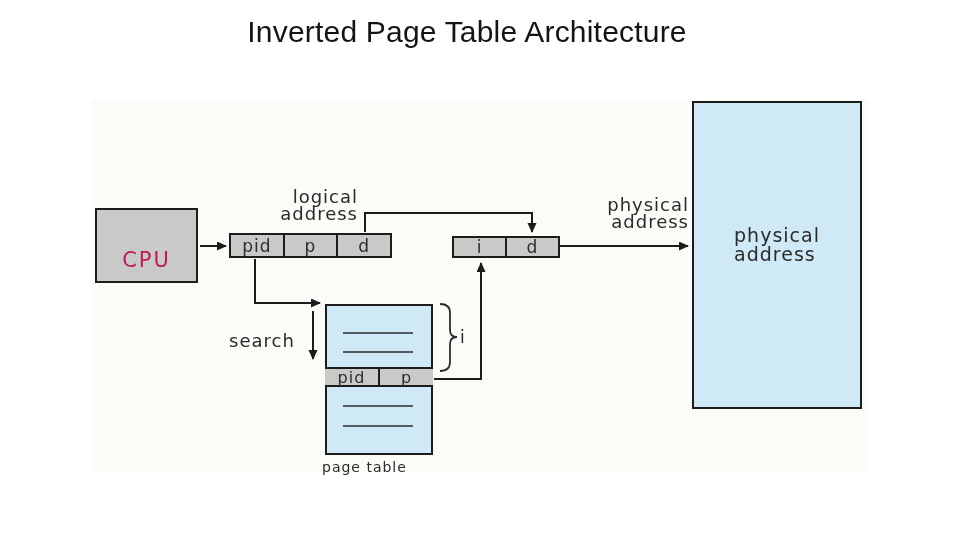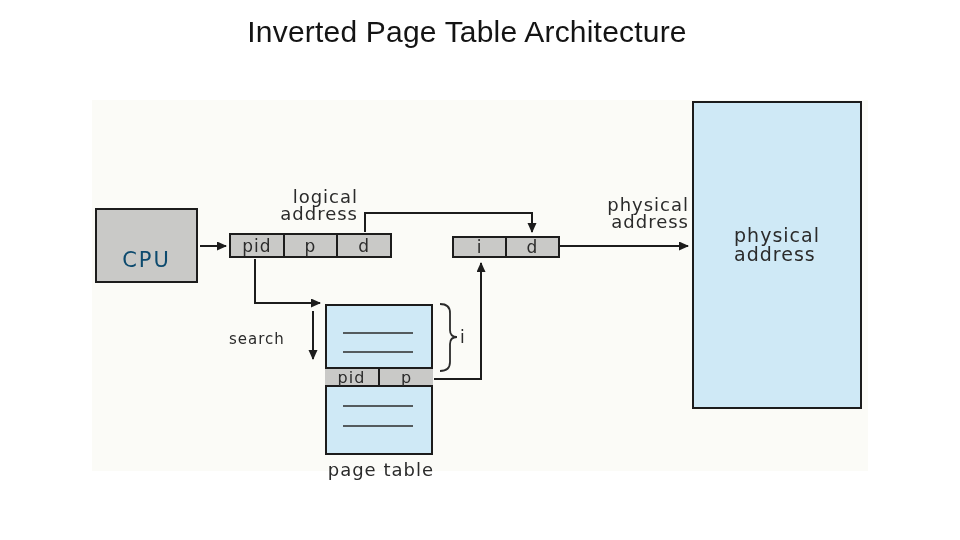--- a/index.html
+++ b/index.html
@@ -13,21 +13,21 @@
     left:0;top:15px;width:934px;text-align:center;
     font-family:"Liberation Sans",sans-serif;font-size:30px;color:#141414;
     letter-spacing:0.2px;
   }
   #panel{left:92px;top:100px;width:776px;height:371px;background:#fbfbf7;}
   .box{border:2px solid #1c1c1c;box-sizing:border-box;}
   .graybg{background:#c9c9c7;}
   .bluebg{background:#cfe9f6;}
   .figtext{color:#2b2b2b;letter-spacing:1px;}
   #cpu-box{left:95px;top:208px;width:103px;height:75px;display:flex;align-items:center;justify-content:center;}
-  #cpu-box .lbl{font-size:21px;letter-spacing:2px;color:#0c4a6e;margin-top:28px;}
+  #cpu-box .lbl{font-size:21px;letter-spacing:2px;color:#be185d;margin-top:28px;}
   .register{display:flex;}
   #logical-register{left:229px;top:233px;width:163px;height:25px;}
   #index-register{left:452px;top:236px;width:108px;height:22px;}
   .register .cell{
     flex:1 1 0;display:flex;align-items:center;justify-content:center;
     font-size:17px;color:#2b2b2b;letter-spacing:1px;
   }
   .register .cell + .cell{border-left:2px solid #1c1c1c;}
   #physical-memory{
     left:692px;top:101px;width:170px;height:308px;
@@ -41,22 +41,22 @@
     display:flex;
   }
   #pt-row .cell{
     flex:1 1 0;display:flex;align-items:center;justify-content:center;
     font-size:16px;color:#2b2b2b;letter-spacing:1px;
   }
   #pt-row .cell + .cell{border-left:2px solid #1c1c1c;}
   .caption2{width:124px;text-align:right;font-size:18px;line-height:17px;}
   #logical-address-label{left:234px;top:188px;}
   #physical-address-label{left:565px;top:196px;}
-  #search-label{left:229px;top:330px;font-size:15px;}
-  #page-table-caption{left:294px;top:459px;width:140px;text-align:right;font-size:18px;}
+  #search-label{left:229px;top:330px;font-size:18px;}
+  #page-table-caption{left:322px;top:459px;width:140px;text-align:left;font-size:14px;}
   #brace-i-label{left:460px;top:327px;font-size:17px;}
   #wires{left:0;top:0;width:960px;height:540px;pointer-events:none;}
 </style>
 </head>
 <body>
 
 <div id="slide">
 
   <div id="title" class="abs">Inverted Page Table Architecture</div>
 

